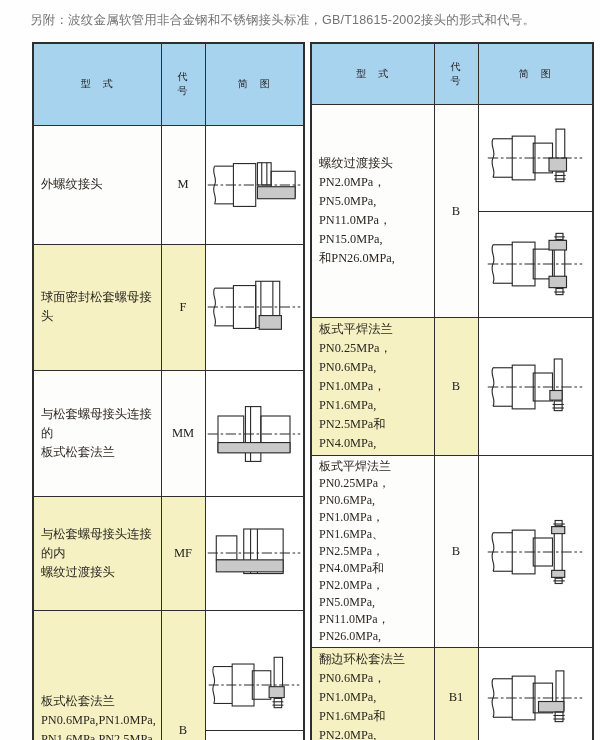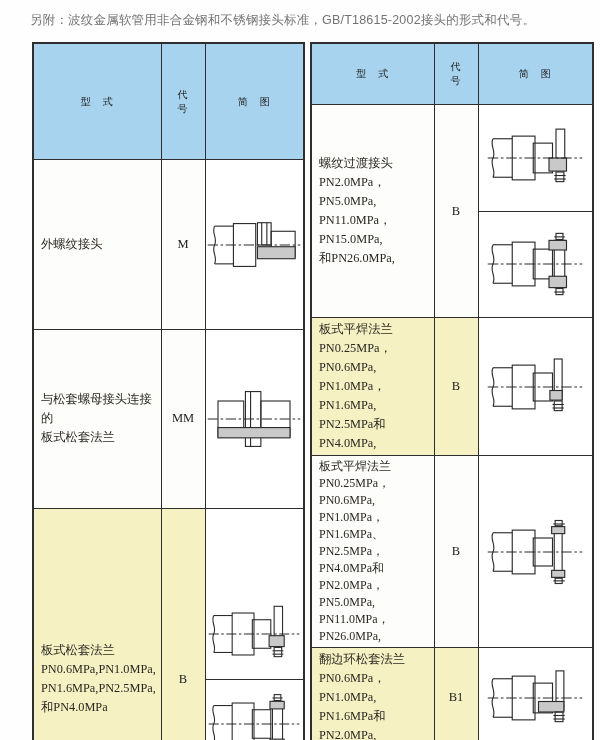--- a/index.html
+++ b/index.html
@@ -70,33 +70,69 @@
               <rect x="32" y="11" width="26" height="50" class=""></rect>
               <rect x="60" y="10" width="16" height="26" class=""></rect>
               <line x1="65" y1="10" x2="65" y2="36"></line>
               <line x1="71" y1="10" x2="71" y2="36"></line>
               <rect x="76" y="20" width="28" height="30" class=""></rect>
               <rect x="60" y="38" width="44" height="14" class="h"></rect>
               <line x1="2" y1="36" x2="110" y2="36" stroke-dasharray="12 3 3 3"></line>
             </svg>
           </td>
     </tr>
+    <tr class="y" style="height:95px">
+      <td class="type">
+            <div class="t">球面密封松套螺母接头</div>
+          </td>
+      <td class="code">F</td>
+      <td class="diag">
+            <svg class="d" viewBox="0 0 112 72" width="96" height="72">
+              <path d="M10 14 c-4 8 4 14 0 22 c-4 8 4 14 0 22"></path>
+              <line x1="10" y1="14" x2="32" y2="14"></line>
+              <line x1="10" y1="58" x2="32" y2="58"></line>
+              <rect x="32" y="11" width="26" height="50" class=""></rect>
+              <rect x="58" y="6" width="28" height="54" class=""></rect>
+              <line x1="64" y1="6" x2="64" y2="60"></line>
+              <line x1="78" y1="6" x2="78" y2="60"></line>
+              <rect x="62" y="46" width="26" height="16" class="h"></rect>
+              <line x1="2" y1="36" x2="110" y2="36" stroke-dasharray="12 3 3 3"></line>
+            </svg>
+          </td>
+    </tr>
     <tr class="w" style="height:94px">
       <td class="type">
             <div class="t">与松套螺母接头连接的
 板式松套法兰</div>
           </td>
       <td class="code">MM</td>
       <td class="diag">
             <svg class="d" viewBox="0 0 112 72" width="96" height="72">
               <rect x="14" y="15" width="30" height="42" class=""></rect>
               <rect x="64" y="15" width="34" height="42" class=""></rect>
               <rect x="46" y="4" width="18" height="64" class=""></rect>
               <line x1="52" y1="4" x2="52" y2="68"></line>
               <rect x="14" y="46" width="84" height="12" class="h"></rect>
+              <line x1="2" y1="36" x2="110" y2="36" stroke-dasharray="12 3 3 3"></line>
+            </svg>
+          </td>
+    </tr>
+    <tr class="y" style="height:85px">
+      <td class="type">
+            <div class="t">与松套螺母接头连接的内
+螺纹过渡接头</div>
+          </td>
+      <td class="code">MF</td>
+      <td class="diag">
+            <svg class="d" viewBox="0 0 112 72" width="96" height="68">
+              <rect x="12" y="16" width="24" height="28" class=""></rect>
+              <rect x="44" y="8" width="46" height="52" class=""></rect>
+              <line x1="52" y1="8" x2="52" y2="60"></line>
+              <line x1="60" y1="8" x2="60" y2="60"></line>
+              <rect x="12" y="44" width="78" height="14" class="h"></rect>
               <line x1="2" y1="36" x2="110" y2="36" stroke-dasharray="12 3 3 3"></line>
             </svg>
           </td>
     </tr>
     <tr class="y" style="height:180px">
       <td class="type">
             <div class="t">板式松套法兰
 PN0.6MPa,PN1.0MPa,
 PN1.6MPa,PN2.5MPa,
 和PN4.0MPa</div>

